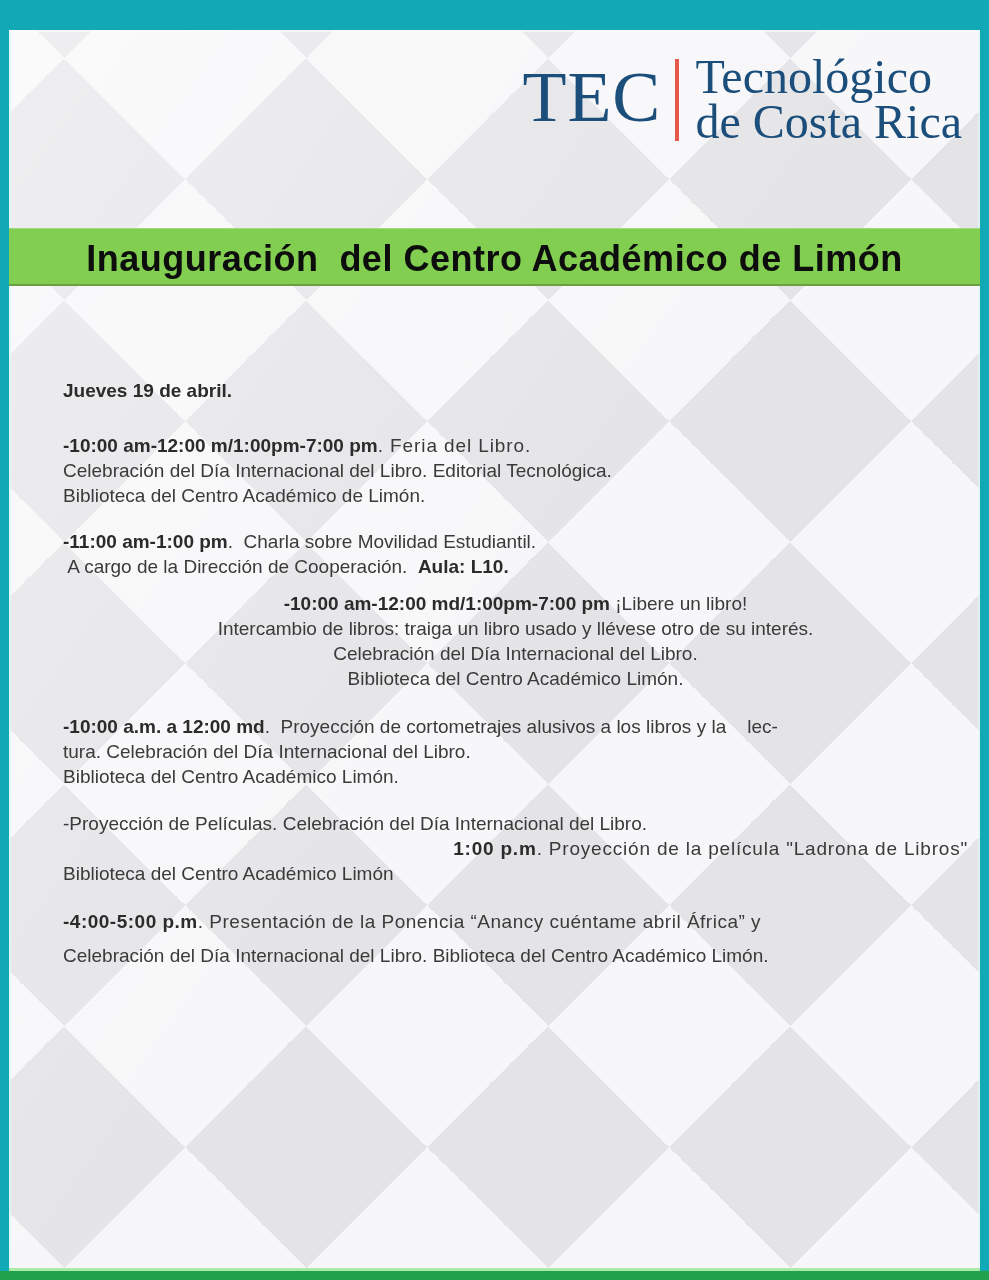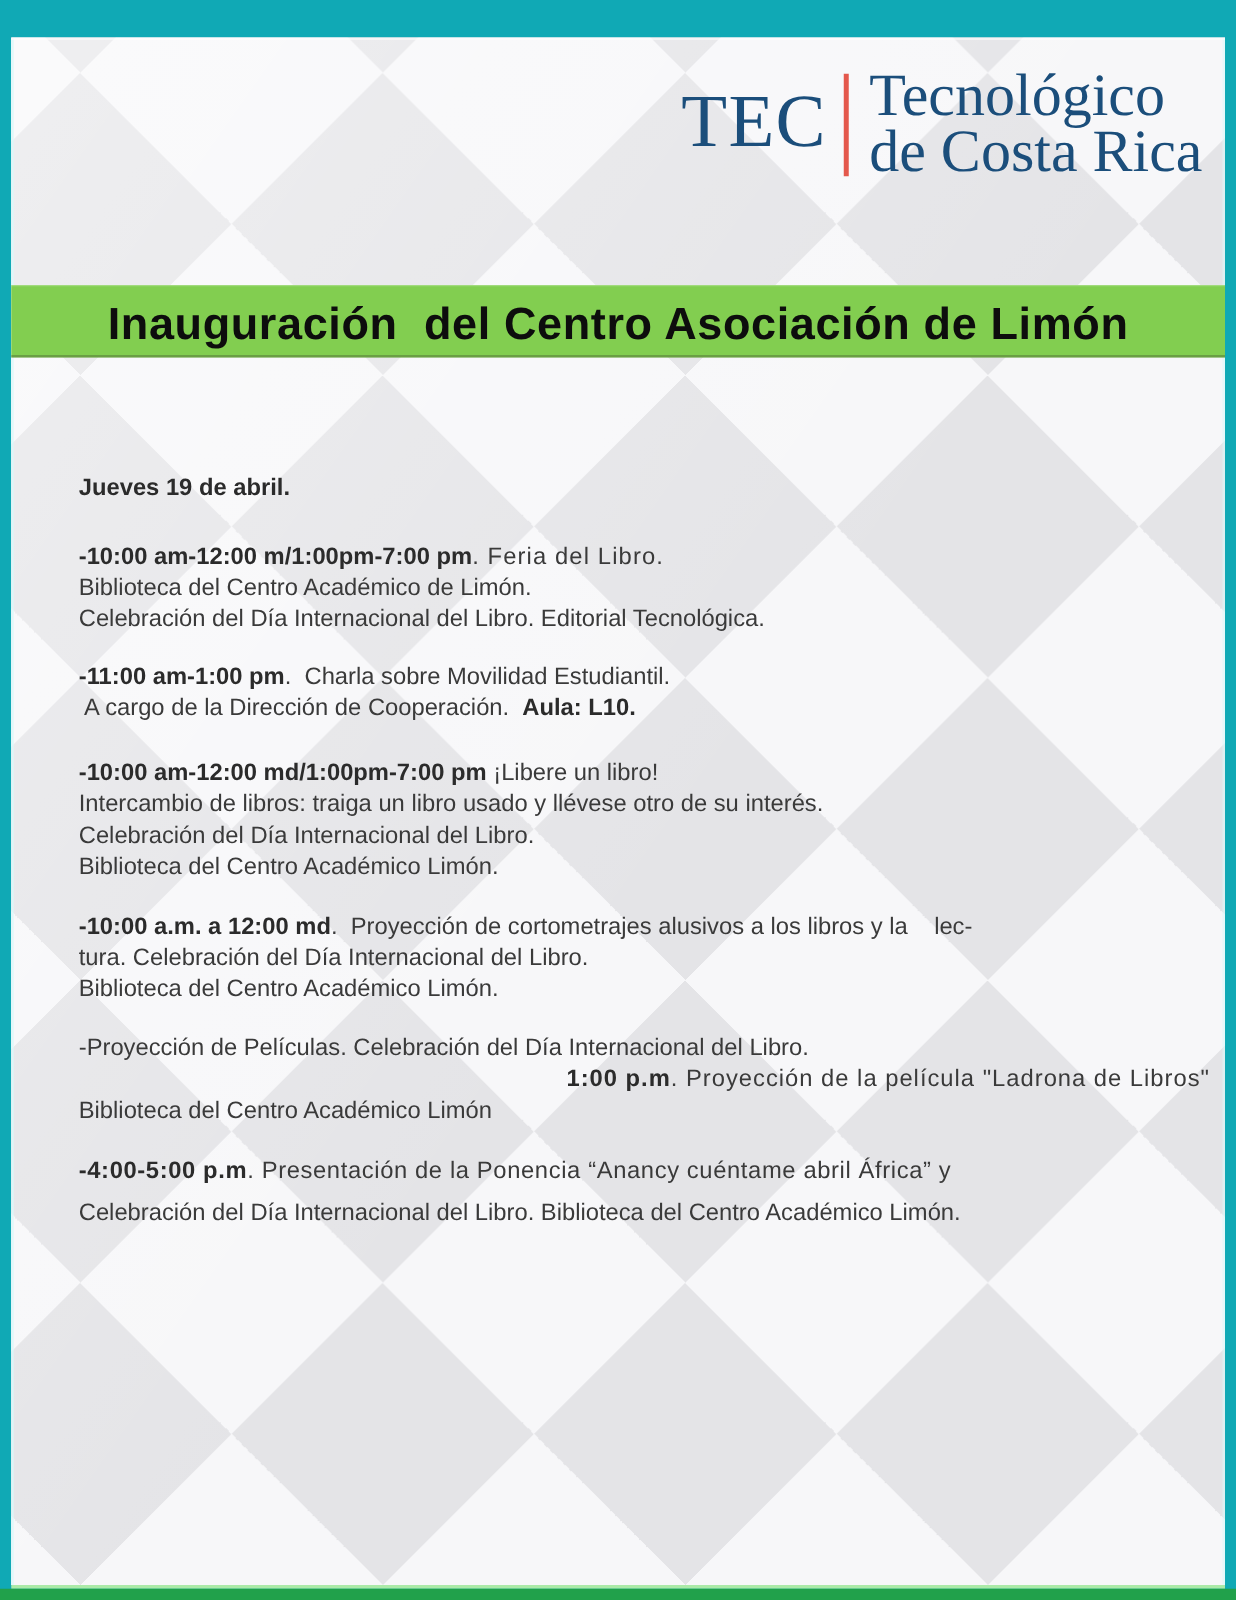--- a/index.html
+++ b/index.html
@@ -20,21 +20,21 @@
     box-shadow:inset 0 2px 0 rgba(255,255,255,.55),
                inset 2px 0 0 rgba(220,248,250,.8),
                inset -2px 0 0 rgba(220,248,250,.6);
   }
   .bottom-light{position:absolute;left:9px;top:1268px;width:971px;height:3px;background:#abeaa8;}
   .bottom-green{position:absolute;left:0;top:1271px;width:989px;height:9px;background:#21a14b;}
 
   
   .logo{position:absolute;top:20px;right:18px;display:flex;align-items:center;}
   .logo-acronym{
-    font-family:"Liberation Serif",serif;font-size:60px;line-height:1;
+    font-family:"Liberation Serif",serif;font-size:72px;line-height:1;
     color:#1b4e7b;letter-spacing:1px;
   }
   .logo-divider{width:4px;height:82px;background:#e4584c;margin:6px 16px 0 14px;}
   .logo-name{
     font-family:"Liberation Serif",serif;font-size:48px;line-height:45px;
     color:#1b4e7b;display:flex;flex-direction:column;margin-top:4px;
   }
 
   
   .banner{
@@ -51,21 +51,21 @@
 
   
   .schedule{
     position:absolute;left:54px;top:348px;right:12px;
     color:#383838;font-size:19px;line-height:25px;
   }
   .date{margin:0;font-weight:bold;color:#2b2b2b;}
   .para{margin:23px 0 0 0;}
   .mt30{margin-top:30px;}
   .mt21{margin-top:21px;}
-  .mt27{margin-top:27px;}
+  .mt27{margin-top:12px;text-align:center;}
   .mt22{margin-top:22px;}
   .mt9{margin-top:9px;}
   .line{white-space:pre;}
   .sg{color:#3a3a3a;}
   b.sg{color:#2b2b2b;}
   .sp{letter-spacing:.8px;text-align:right;}
   .sp2{letter-spacing:.5px;}
   .spx{letter-spacing:.9px;}
 </style>
 </head>
@@ -77,31 +77,31 @@
     <div class="logo">
       <span class="logo-acronym">TEC</span>
       <span class="logo-divider"></span>
       <span class="logo-name">
         <span>Tecnológico</span>
         <span>de Costa Rica</span>
       </span>
     </div>
 
     <div class="banner">
-      <h1>Inauguración  del Centro Asociación de Limón</h1>
+      <h1>Inauguración  del Centro Académico de Limón</h1>
     </div>
 
     <div class="schedule">
 
       <p class="date">Jueves 19 de abril.</p>
 
       <div class="para mt30">
         <div class="line"><b class="sg">-10:00 am-12:00 m/1:00pm-7:00 pm</b><span class="sg spx">. Feria del Libro.</span></div>
+        <div class="line"><span class="sg">Celebración del Día Internacional del Libro. Editorial Tecnológica.</span></div>
         <div class="line"><span class="sg">Biblioteca del Centro Académico de Limón.</span></div>
-        <div class="line"><span class="sg">Celebración del Día Internacional del Libro. Editorial Tecnológica.</span></div>
       </div>
 
       <div class="para mt21">
         <div class="line"><b class="sg">-11:00 am-1:00 pm</b><span class="sg">.  Charla sobre Movilidad Estudiantil.</span></div>
         <div class="line"><span class="sg"> A cargo de la Dirección de Cooperación.  </span><b class="sg">Aula: L10.</b></div>
       </div>
 
       <div class="para mt27">
         <div class="line"><b class="sg">-10:00 am-12:00 md/1:00pm-7:00 pm</b><span class="sg"> ¡Libere un libro!</span></div>
         <div class="line"><span class="sg">Intercambio de libros: traiga un libro usado y llévese otro de su interés.</span></div>

